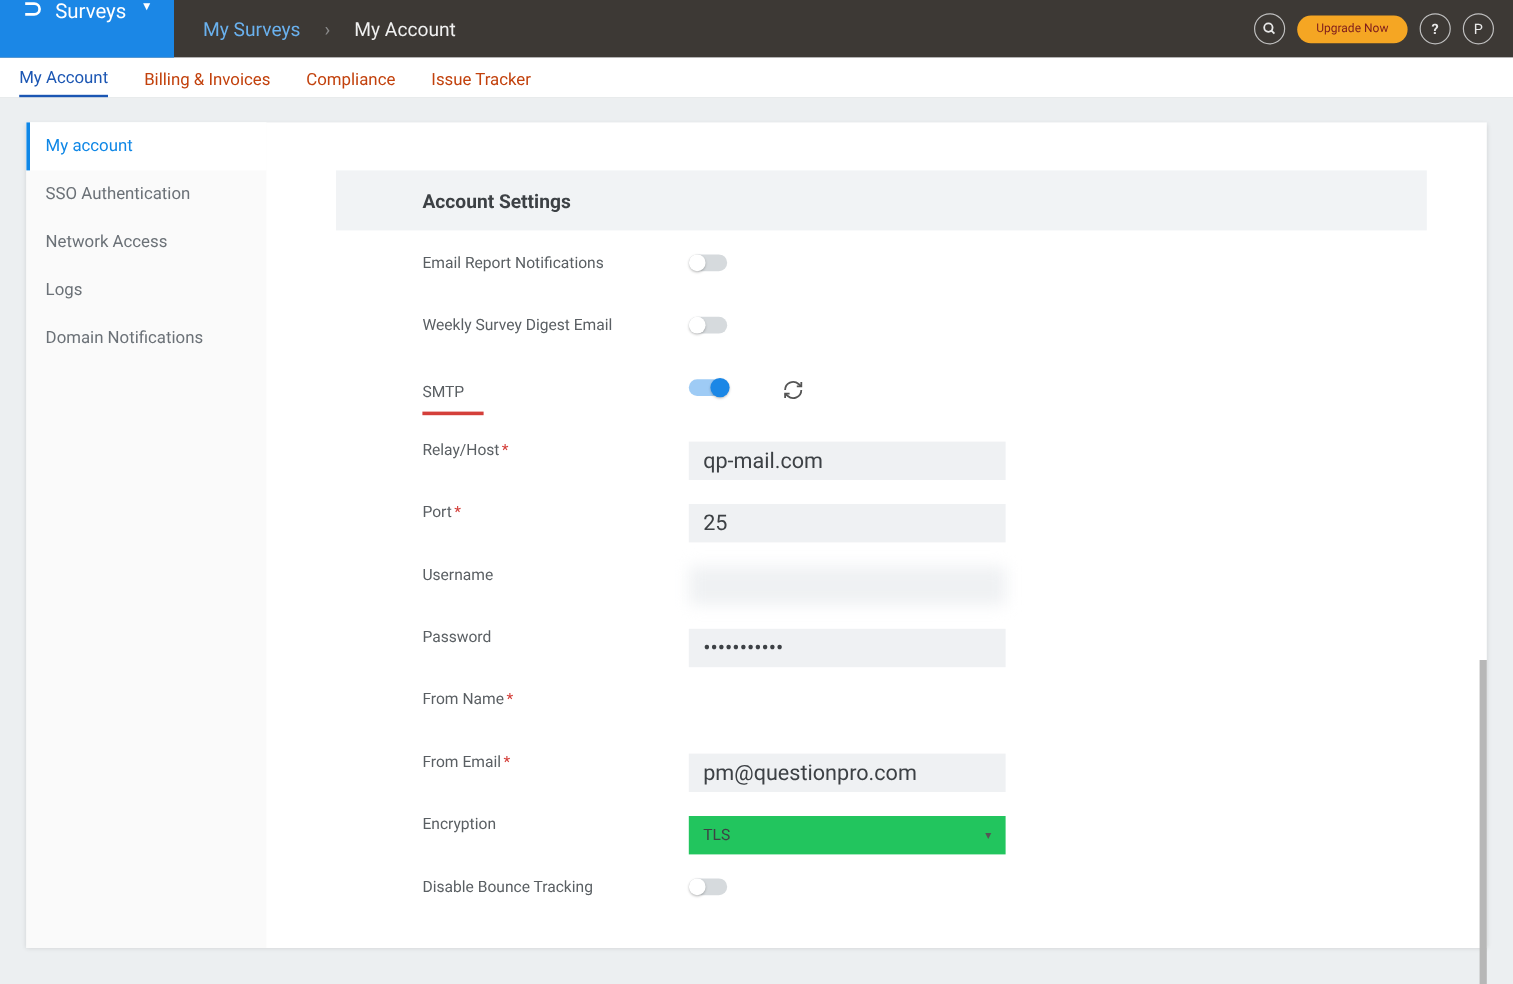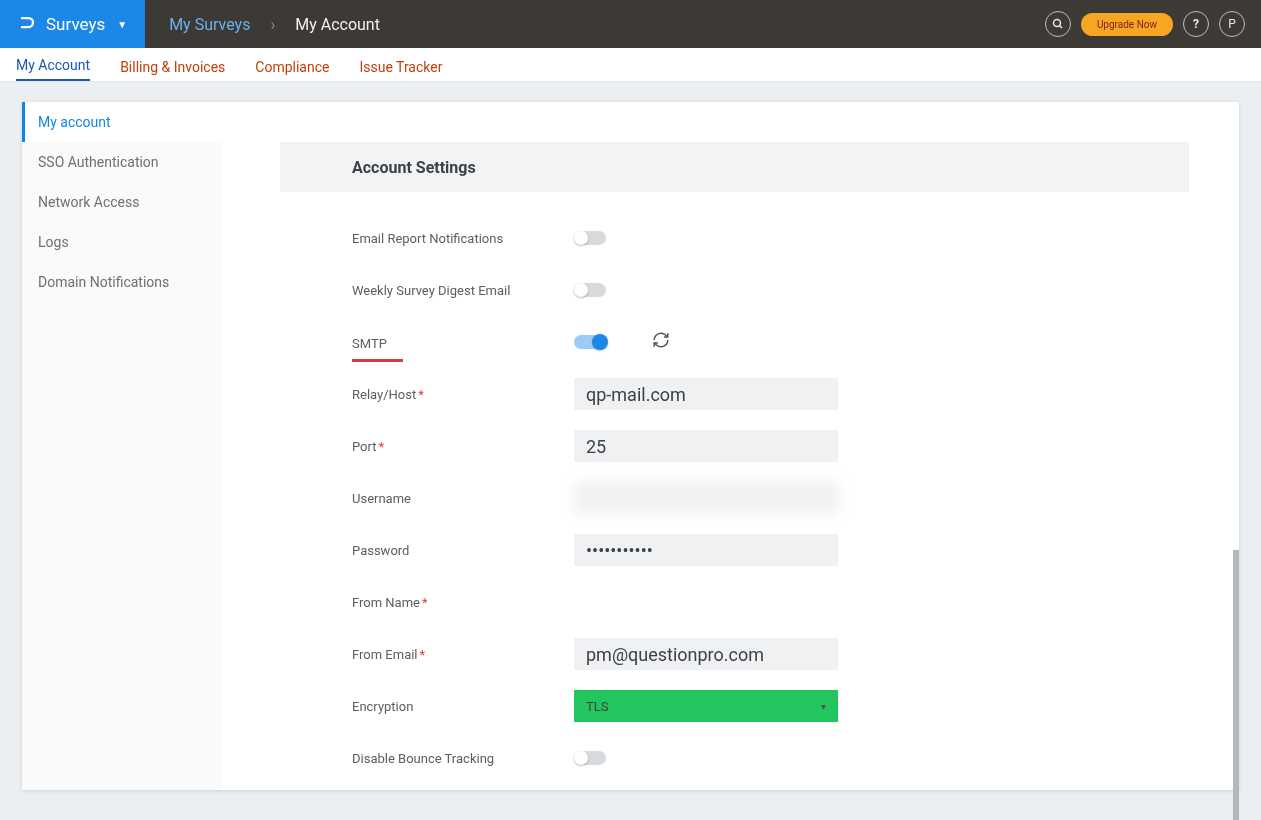--- a/index.html
+++ b/index.html
@@ -1,39 +1,39 @@
 <!DOCTYPE html>
 <html><head>
 <meta charset="utf-8">
 <style>
 *{box-sizing:border-box;margin:0;padding:0;font-family:-apple-system,BlinkMacSystemFont,"Segoe UI",Roboto,Arial,sans-serif}
 body{background:#eceff1;width:1261px;height:820px;overflow:hidden}
 .topbar{height:48px;background:#3d3935;display:flex;align-items:center;color:#fff}
-.brand{height:48px;background:#1b87e6;display:flex;align-items:center;padding:0 18px;gap:10px;cursor:pointer}
+.brand{height:48px;background:#1b87e6;display:flex;align-items:flex-start;padding:0 18px;gap:10px;cursor:pointer}
 .brand-text{font-size:17px;color:#fff}
 .chev-down{font-size:10px;color:#fff;margin-left:2px}
 .crumbs{display:flex;align-items:center;gap:20px;padding-left:24px;font-size:16px}
 .crumb-link{color:#6ab1ee}
 .crumb-sep{color:#8a8a8a}
 .crumb-cur{color:#f0f0f0}
 .top-right{margin-left:auto;display:flex;align-items:center;gap:10px;padding-right:16px}
 .circle-btn{width:26px;height:26px;border:1.5px solid #bfbfbf;border-radius:50%;display:flex;align-items:center;justify-content:center;color:#e8e8e8;font-size:12px;cursor:pointer}
 .upgrade{background:#f5a623;color:#7f1d1d;border-radius:16px;padding:6px 16px;font-size:10px;font-weight:400;cursor:pointer}
 .subnav{height:34px;background:#fff;border-bottom:1px solid #e3e6e8;display:flex;align-items:flex-end;gap:30px;padding:0 16px}
 .subnav a{color:#c2410c;font-size:14px;padding-bottom:6px;cursor:pointer}
 .subnav a.active{color:#1b56b3;border-bottom:2px solid #1b56b3}
 .page-wrap{padding:20px 22px 0 22px}
 .card{background:#fff;box-shadow:0 1px 4px rgba(0,0,0,.12);display:flex;height:688px;position:relative}
 .side{width:200px;background:#fafafa;padding-top:0}
 .side-item{height:40px;display:flex;align-items:center;padding-left:16px;font-size:14px;color:#6b7177;cursor:pointer}
 .side-item.active{background:#fff;color:#0f87e6;border-left:3px solid #0f87e6;padding-left:13px}
 .main{flex:1;padding:40px 50px 0 58px;position:relative;overflow:hidden}
 .section-head{background:#f1f3f5;height:50px;display:flex;align-items:center;padding-left:72px;font-size:16px;font-weight:700;color:#3d4145}
 .form{padding:20px 0 0 72px}
-.row{display:flex;align-items:center;height:52px}
+.row{display:flex;align-items:flex-start;height:52px}
 .label{width:222px;font-size:13px;color:#5a5f63}
 .req{color:#d43f3a;margin-left:2px}
 .label.smtp{border-bottom:3px solid #d43f3a;padding-bottom:8px;width:auto;padding-right:16px;font-size:13px;color:#5a5f63}
 .input{width:264px;height:32px;background:#eff1f3;border:none;padding:0 12px;font-size:18px;color:#3d4145;outline:none}
 .input.blur{filter:blur(6px)}
 .select{width:264px;height:32px;background:#22c55e;border:none;padding:0 12px;font-size:13px;color:#3d4145;display:flex;align-items:center;justify-content:space-between;cursor:pointer}
 .toggle{width:32px;height:14px;background:#d6dadd;border-radius:8px;position:relative;cursor:pointer}
 .toggle::after{content:"";position:absolute;width:14px;height:14px;background:#fff;border-radius:50%;top:0;left:0;box-shadow:0 1px 2px rgba(0,0,0,.25)}
 .toggle.on{background:#9ecbf5}
 .toggle.on::after{background:#1b87e6;left:18px;width:16px;height:16px;top:-1px}

